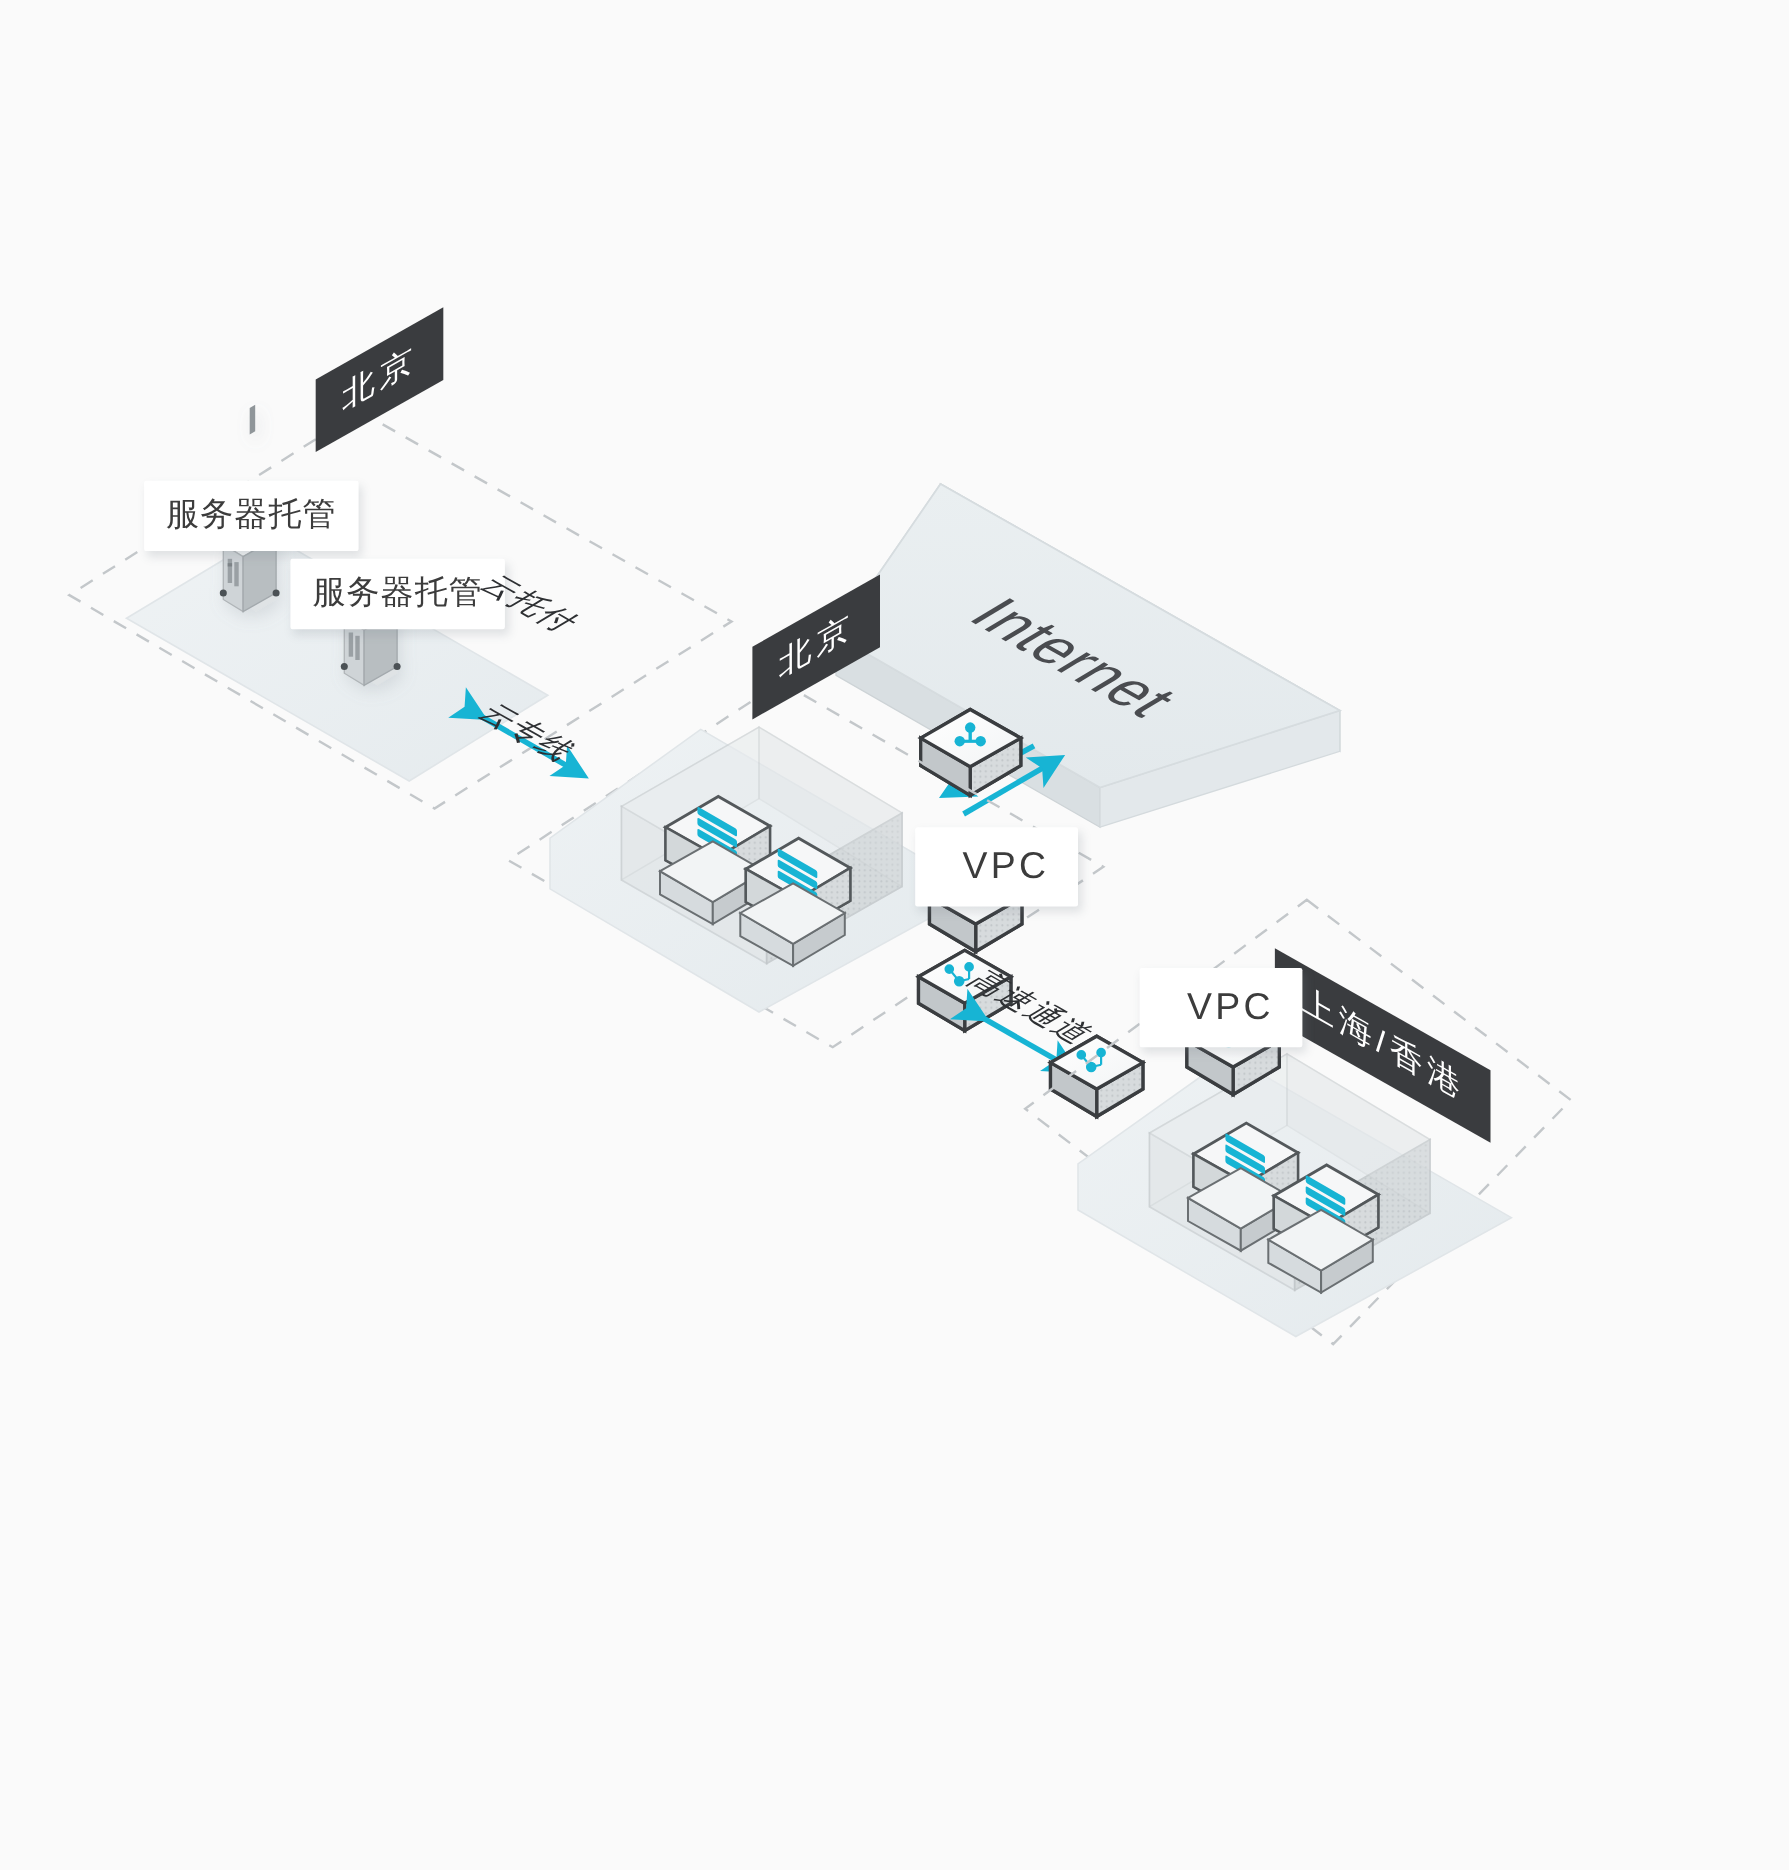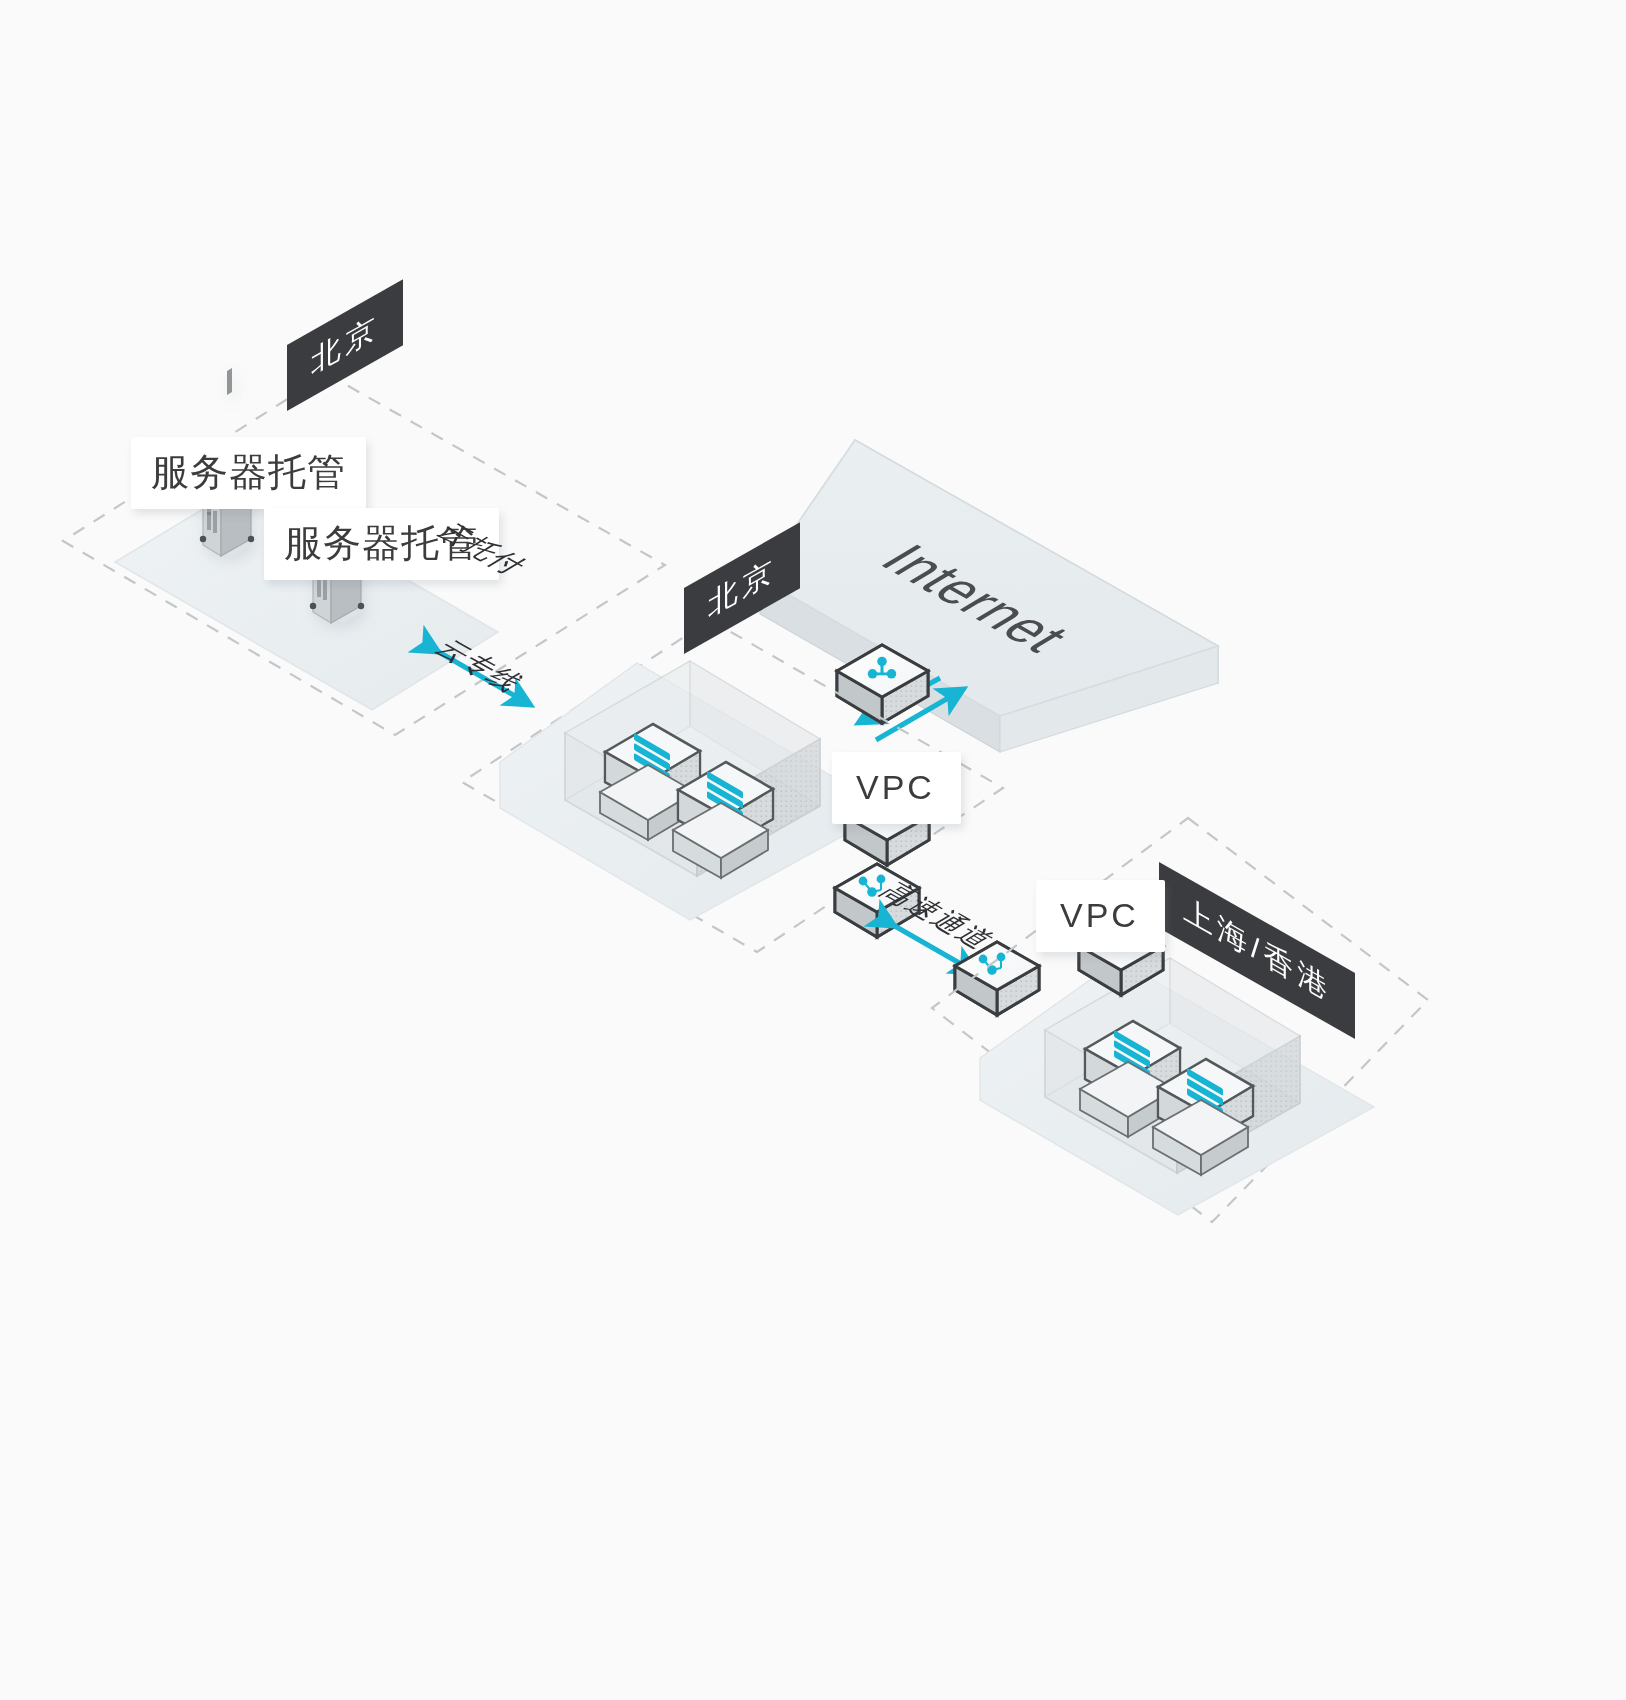--- a/index.html
+++ b/index.html
@@ -11,29 +11,29 @@
     position:relative;
   }
   #stage{position:absolute;left:0;top:0;width:1626px;height:1700px;}
   svg.layer{position:absolute;left:0;top:0;width:1626px;height:1700px;overflow:visible;}
 
   
   .callout{
     position:absolute;
     background:#ffffff;
     color:#3c3c3c;
-    font-size:38px;
+    font-size:30px;
     line-height:1;
     padding:16px 20px 18px 20px;
     white-space:nowrap;
     box-shadow:3px 5px 9px rgba(120,130,140,.20);
     border-radius:2px;
     letter-spacing:1px;
   }
-  .callout.lat{font-size:34px;letter-spacing:3px;padding:18px 26px 20px 24px;}
+  .callout.lat{font-size:34px;letter-spacing:3px;padding:18px 26px 20px 43px;}
 
   
   .badge{
     position:absolute;
     background:#3a3c3f;
     color:#ffffff;
     font-size:30px;
     letter-spacing:4px;
     line-height:1;
     padding:17px 24px 19px 24px;

